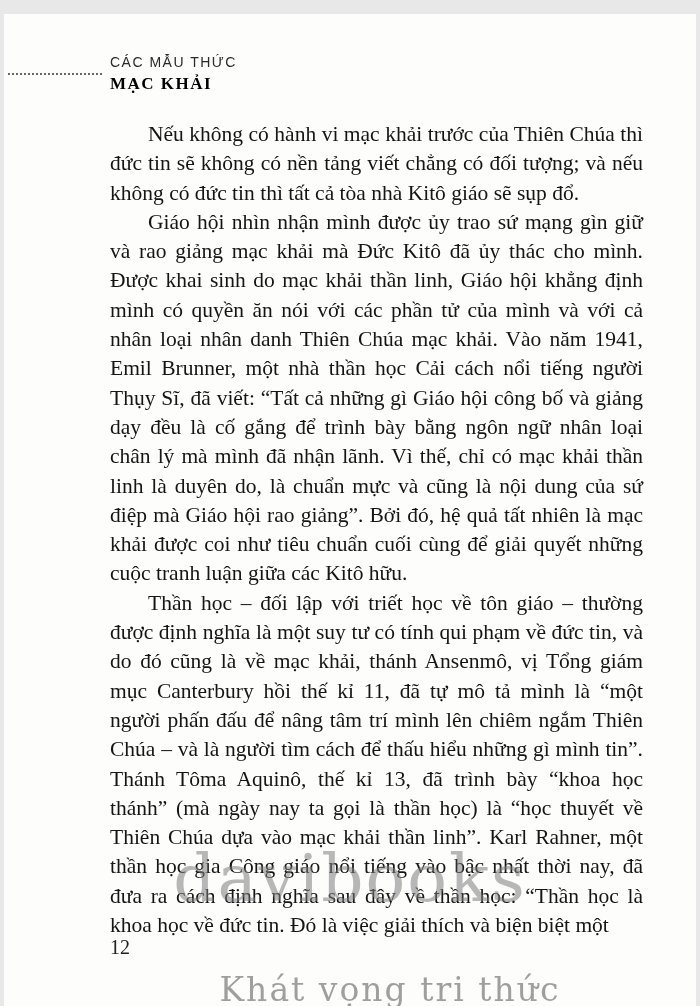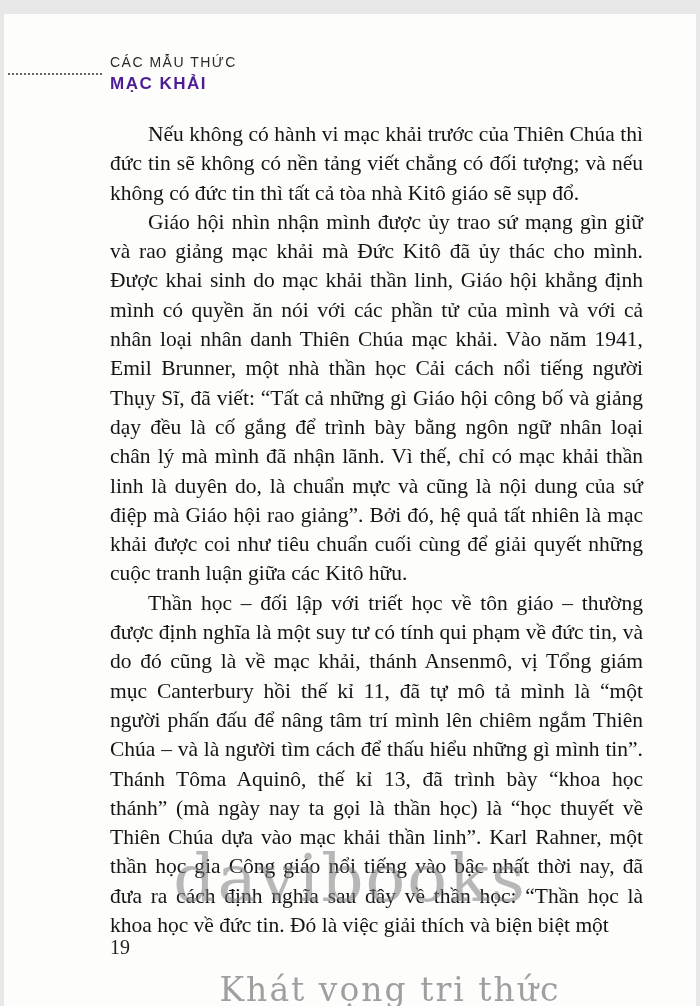--- a/index.html
+++ b/index.html
@@ -29,25 +29,25 @@
     font-family: "Liberation Sans", sans-serif;
     font-size: 14px;
     letter-spacing: 1.5px;
     color: #2a2a2a;
     font-weight: 400;
   }
   .book-title {
     position: absolute;
     top: 20px;
     left: 106px;
-    font-family: Liberation Sans, sans-serif;
+    font-family: Liberation Serif, serif;
     font-size: 17px;
     font-weight: bold;
     letter-spacing: 1.5px;
-    color: #4c1d95;
+    color: #000000;
   }
   .body-text {
     position: absolute;
     top: 106px;
     left: 106px;
     width: 533px;
     font-size: 21.5px;
     line-height: 29.3px;
     text-align: justify;
   }
@@ -97,19 +97,19 @@
     <div class="series-title">CÁC MẪU THỨC</div>
     <div class="book-title">MẠC KHẢI</div>
   </div>
 
   <div class="body-text">
     <p>Nếu không có hành vi mạc khải trước của Thiên Chúa thì đức tin sẽ không có nền tảng viết chẳng có đối tượng; và nếu không có đức tin thì tất cả tòa nhà Kitô giáo sẽ sụp đổ.</p>
     <p>Giáo hội nhìn nhận mình được ủy trao sứ mạng gìn giữ và rao giảng mạc khải mà Đức Kitô đã ủy thác cho mình. Được khai sinh do mạc khải thần linh, Giáo hội khẳng định mình có quyền ăn nói với các phần tử của mình và với cả nhân loại nhân danh Thiên Chúa mạc khải. Vào năm 1941, Emil Brunner, một nhà thần học Cải cách nổi tiếng người Thụy Sĩ, đã viết: “Tất cả những gì Giáo hội công bố và giảng dạy đều là cố gắng để trình bày bằng ngôn ngữ nhân loại chân lý mà mình đã nhận lãnh. Vì thế, chỉ có mạc khải thần linh là duyên do, là chuẩn mực và cũng là nội dung của sứ điệp mà Giáo hội rao giảng”. Bởi đó, hệ quả tất nhiên là mạc khải được coi như tiêu chuẩn cuối cùng để giải quyết những cuộc tranh luận giữa các Kitô hữu.</p>
     <p>Thần học – đối lập với triết học về tôn giáo – thường được định nghĩa là một suy tư có tính qui phạm về đức tin, và do đó cũng là về mạc khải, thánh Ansenmô, vị Tổng giám mục Canterbury hồi thế kỉ 11, đã tự mô tả mình là “một người phấn đấu để nâng tâm trí mình lên chiêm ngắm Thiên Chúa – và là người tìm cách để thấu hiểu những gì mình tin”. Thánh Tôma Aquinô, thế kỉ 13, đã trình bày “khoa học thánh” (mà ngày nay ta gọi là thần học) là “học thuyết về Thiên Chúa dựa vào mạc khải thần linh”. Karl Rahner, một thần học gia Công giáo nổi tiếng vào bậc nhất thời nay, đã đưa ra cách định nghĩa sau đây về thần học: “Thần học là khoa học về đức tin. Đó là việc giải thích và biện biệt một</p>
   </div>
 
-  <div class="footer-page-number">19</div>
+  <div class="footer-page-number">12</div>
 
   <div class="watermark-main">davibooks</div>
 
   <div class="watermark-sub">Khát vọng tri thức</div>
 
 </div>
 
 </body></html>

